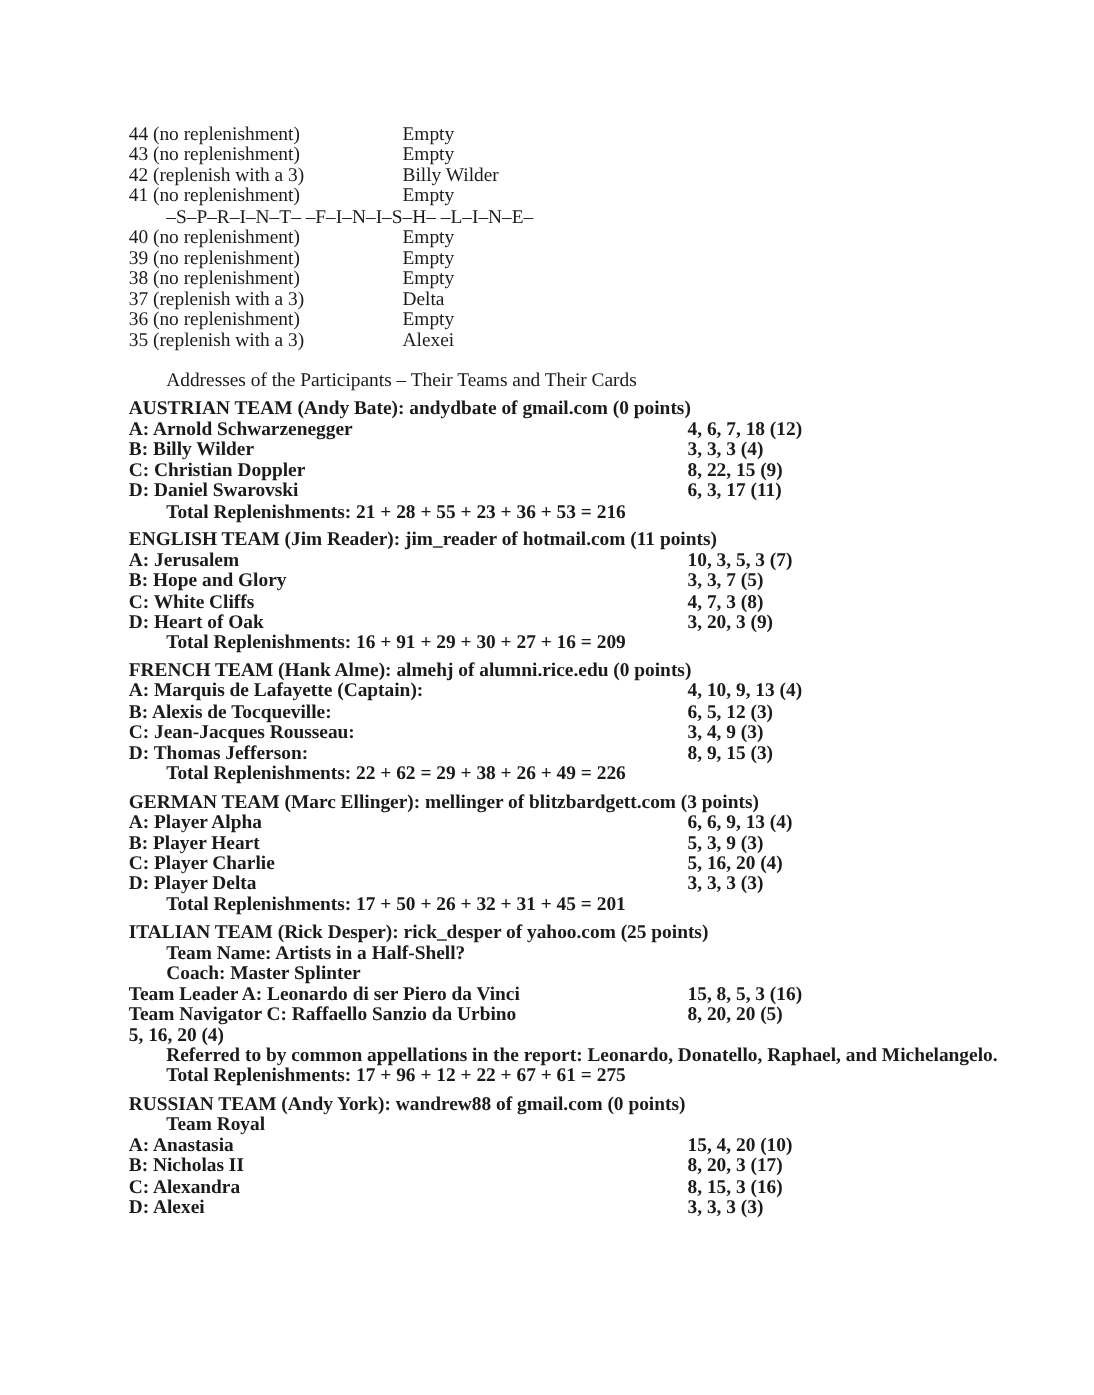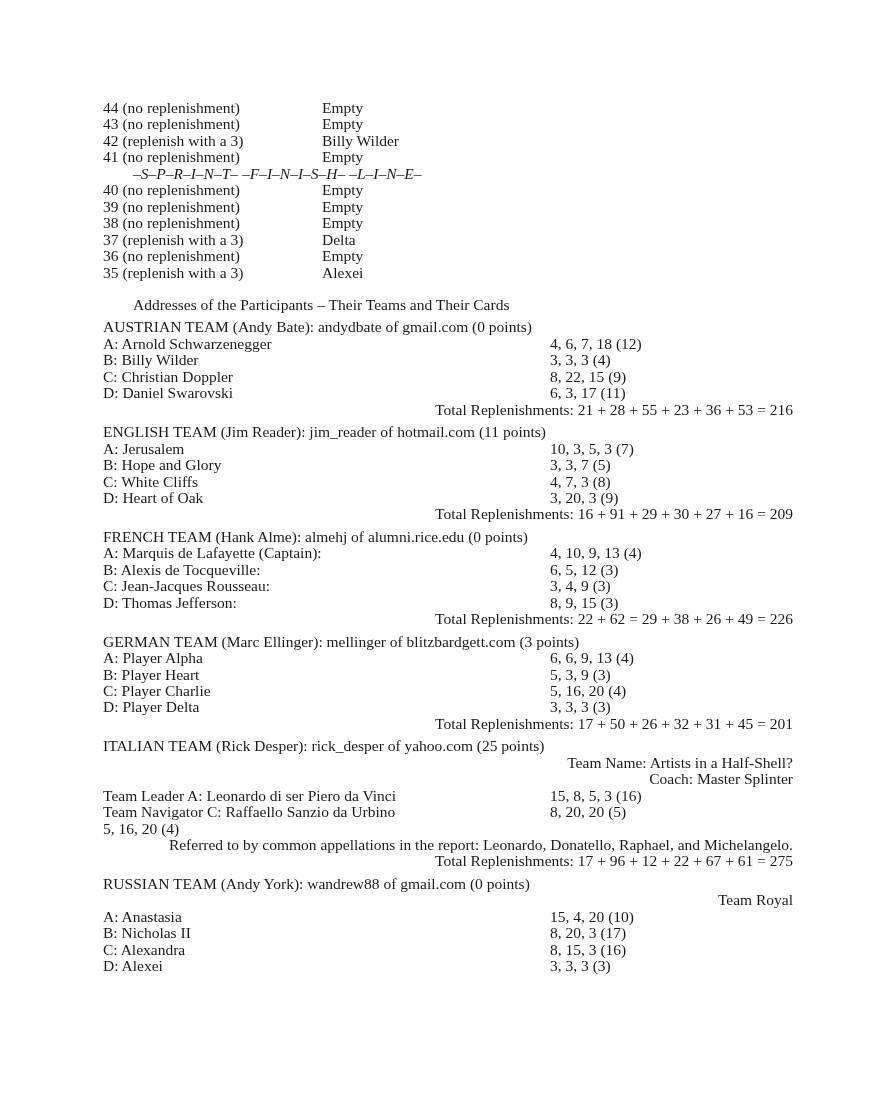--- a/index.html
+++ b/index.html
@@ -20,30 +20,30 @@
   .doc {
     position: absolute;
     left: 103px;
     top: 100px;
     width: 690px;
   }
   
   .trow { display: flex; white-space: nowrap; }
   .tcol1 { width: 219px; flex: none; }
   .tcol2 { flex: none; }
-  .finish-line { margin-left: 30px; white-space: nowrap; font-style: italic; }
+  .finish-line { margin-left: 30px; white-space: nowrap; }
   
   .heading {
     margin: 16px 0 4px 30px;
     white-space: nowrap;
   }
   
-  .team { margin-top: 6px; }
+  .team { margin-top: 6px; font-weight: bold; }
   .team-header { white-space: nowrap; }
-  .indent { margin-left: 30px; white-space: nowrap; text-align: right; }
+  .indent { margin-left: 30px; white-space: nowrap; }
   .prow { display: flex; white-space: nowrap; align-items: flex-end; }
   .pname { min-width: 447px; flex: none; }
   .pcards { flex: none; }
 </style>
 </head>
 <body>
 
 <div class="doc">
 
   <div class="trow">

